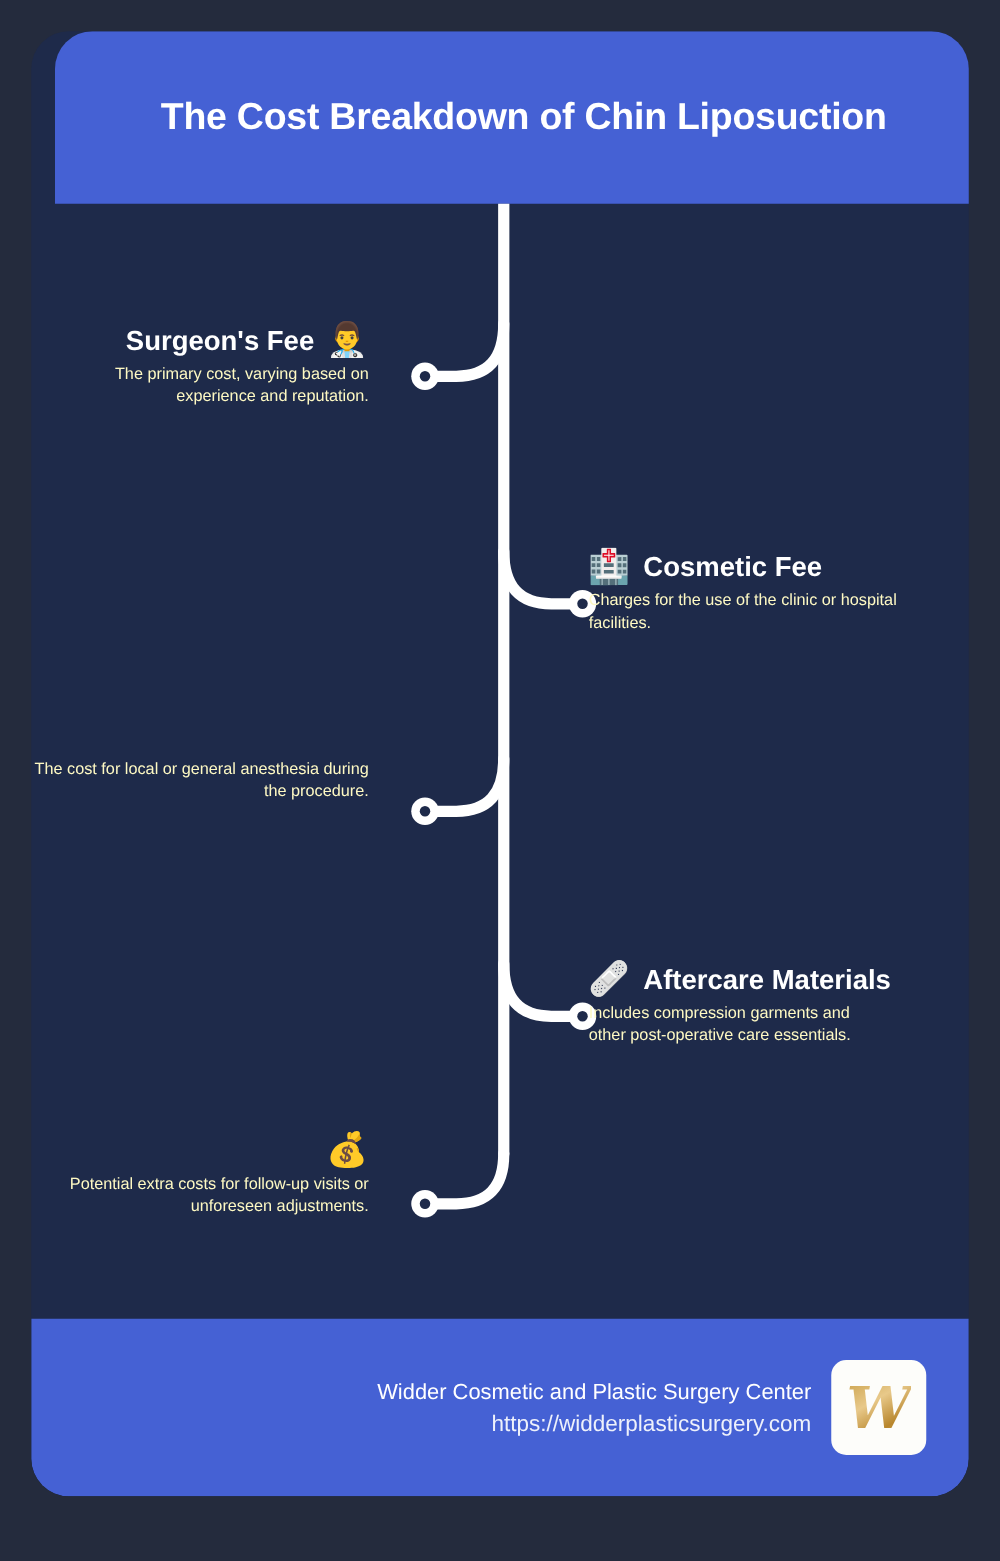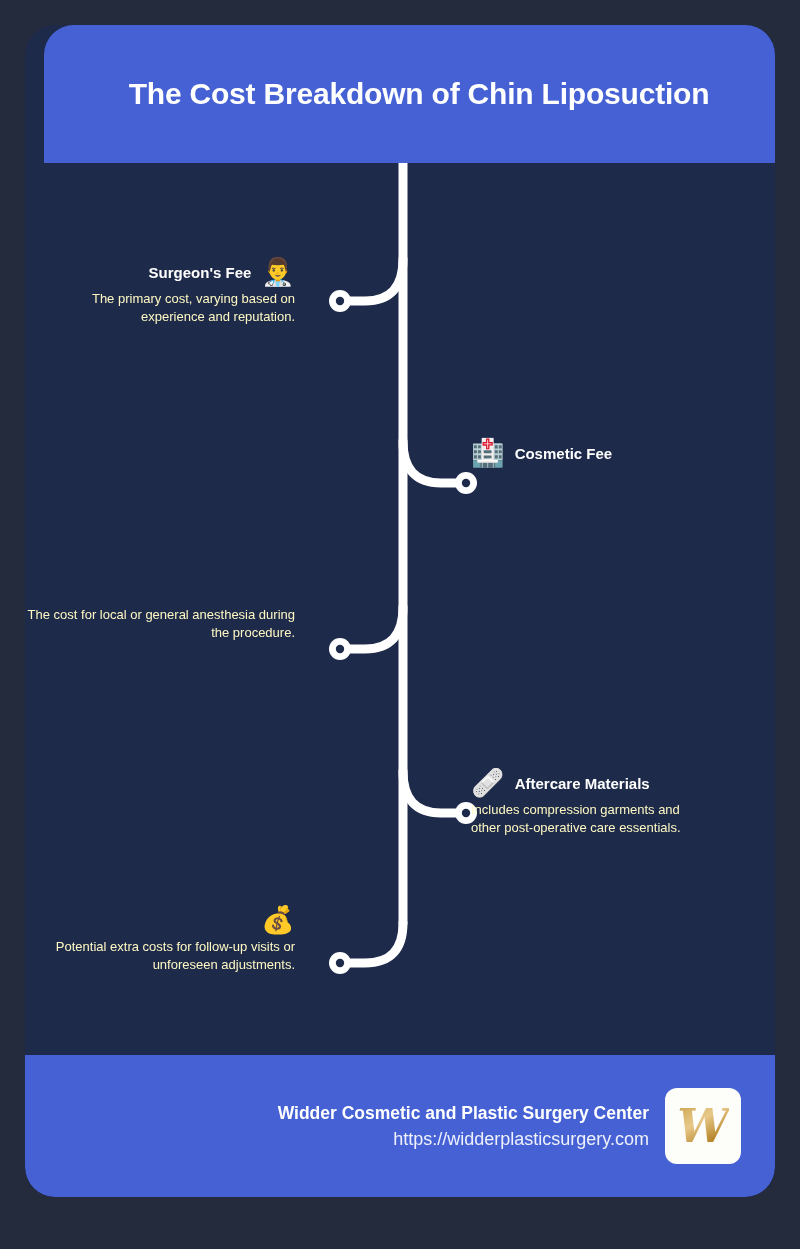--- a/index.html
+++ b/index.html
@@ -73,21 +73,21 @@
   }
   .tl-item.right .tl-head {
     justify-content: flex-start;
   }
   .tl-item.right .tl-head {
     flex-direction: row-reverse;
     justify-content: flex-end;
   }
   .tl-title {
     color: #ffffff;
-    font-size: 15px;
+    font-size: 22px;
     font-weight: bold;
     white-space: nowrap;
   }
   .tl-emoji {
     font-size: 27px;
     line-height: 1;
   }
   .tl-desc {
     color: #fef9c3;
     font-size: 13px;
@@ -107,21 +107,21 @@
     padding-right: 34px;
     box-sizing: border-box;
   }
   #footer-text-block {
     text-align: right;
     margin-right: 16px;
   }
   #footer-company {
     color: #ffffff;
     font-size: 17.5px;
-    font-weight: bold;
+    font-weight: normal;
     margin-bottom: 5px;
   }
   #footer-url {
     color: #eef1fb;
     font-size: 18px;
   }
   #footer-logo {
     width: 76px;
     height: 76px;
     border-radius: 12px;
@@ -180,20 +180,21 @@
       <span class="tl-emoji">👨‍⚕️</span>
     </div>
     <div class="tl-desc">The primary cost, varying based on experience and reputation.</div>
   </div>
 
   <div class="tl-item right" style="left:446px; top:415px; width:296px;">
     <div class="tl-head">
       <span class="tl-title">Cosmetic Fee</span>
       <span class="tl-emoji">🏥</span>
     </div>
+    <div class="tl-desc">Charges for the use of the clinic or hospital facilities.</div>
   </div>
 
   <div class="tl-item left" style="left:0px; top:581px; width:270px;">
     <div class="tl-desc">The cost for local or general anesthesia during the procedure.</div>
   </div>
 
   <div class="tl-item right" style="left:446px; top:745px; width:218px;">
     <div class="tl-head">
       <span class="tl-title">Aftercare Materials</span>
       <span class="tl-emoji">🩹</span>

